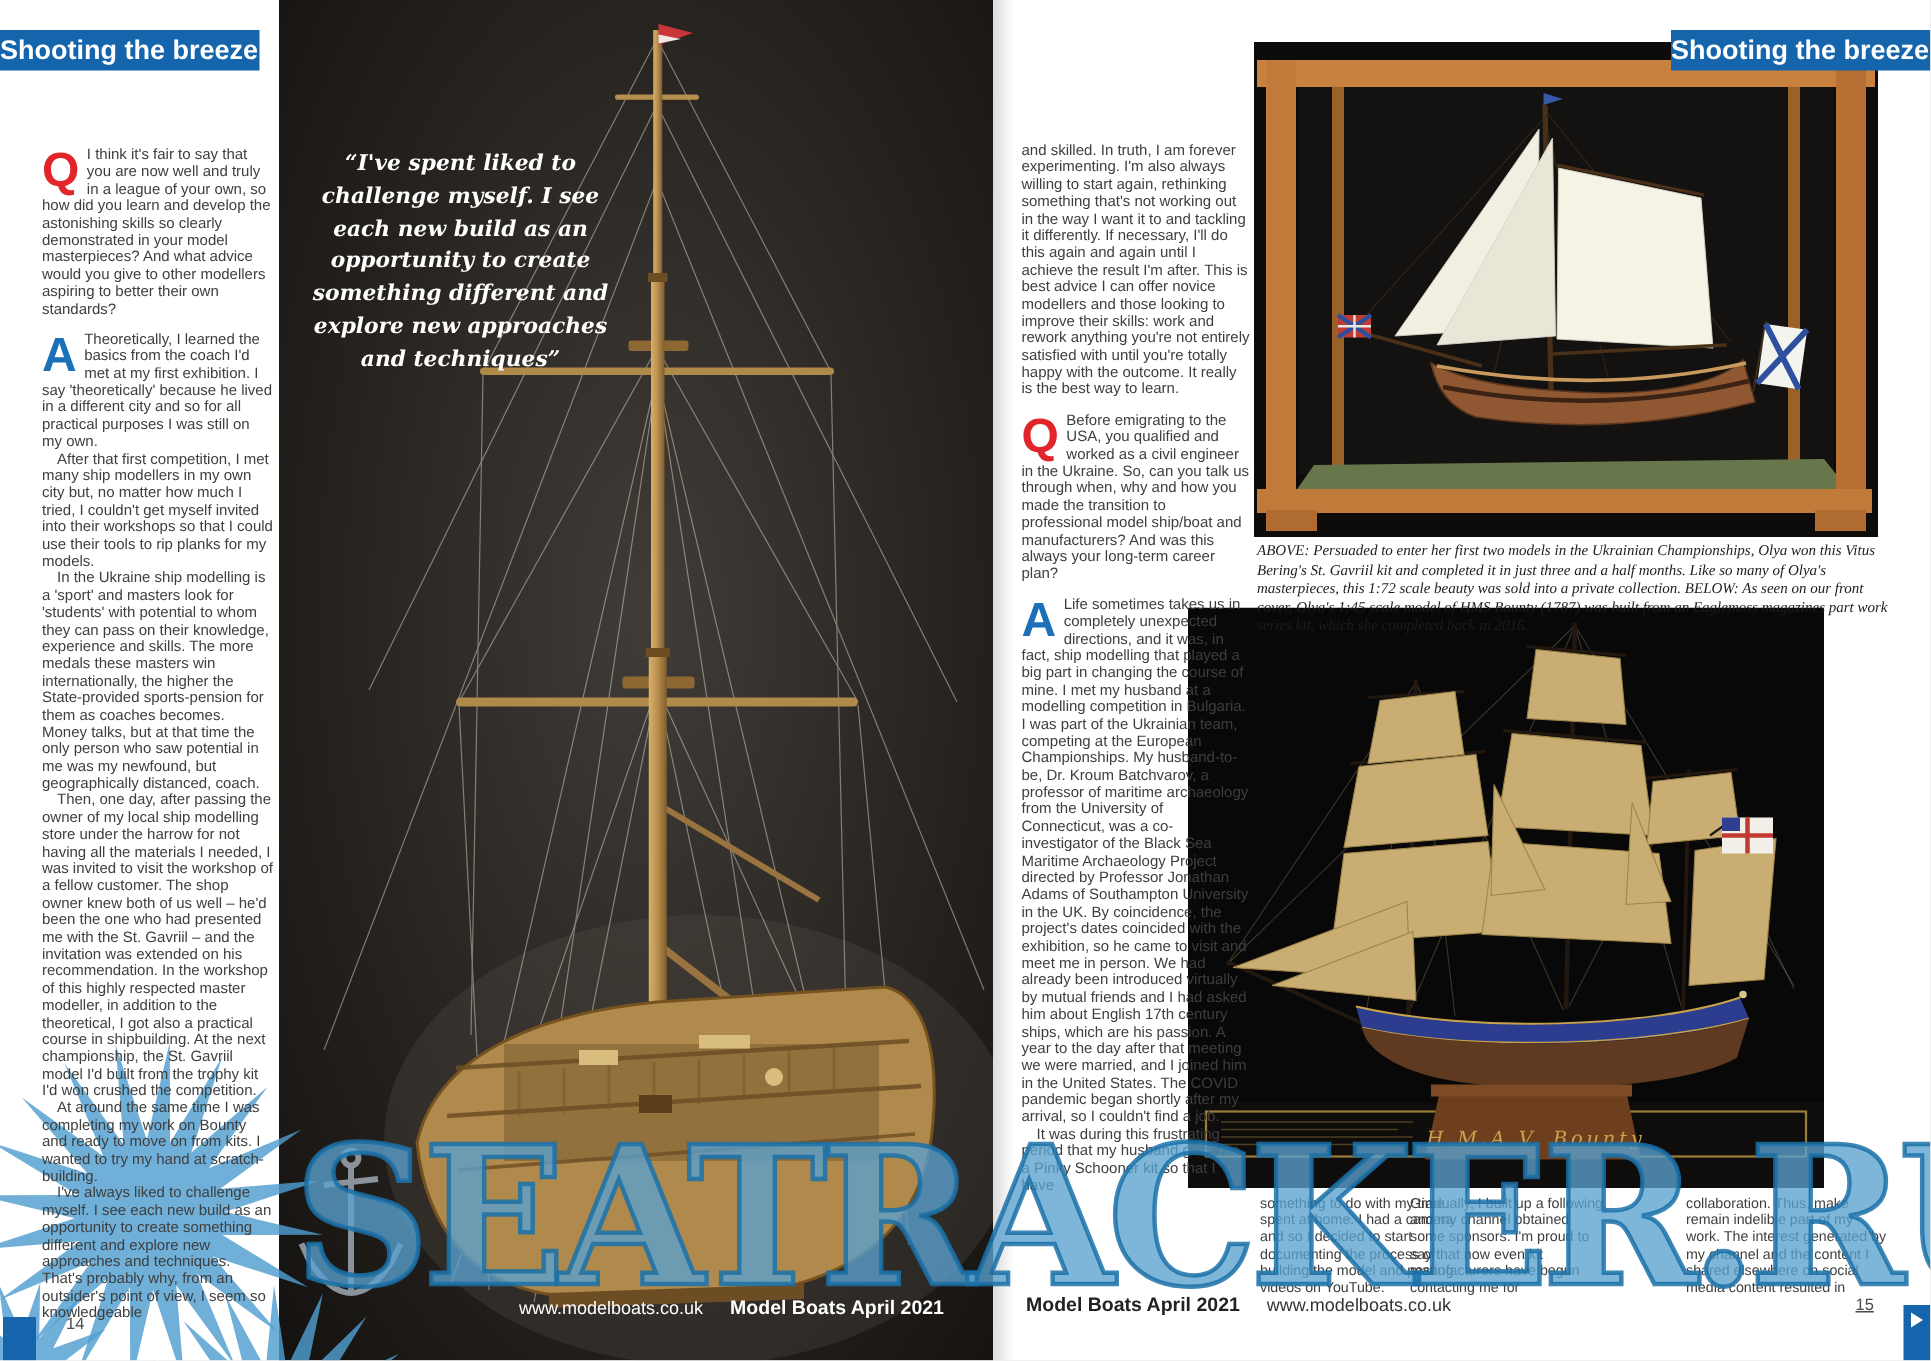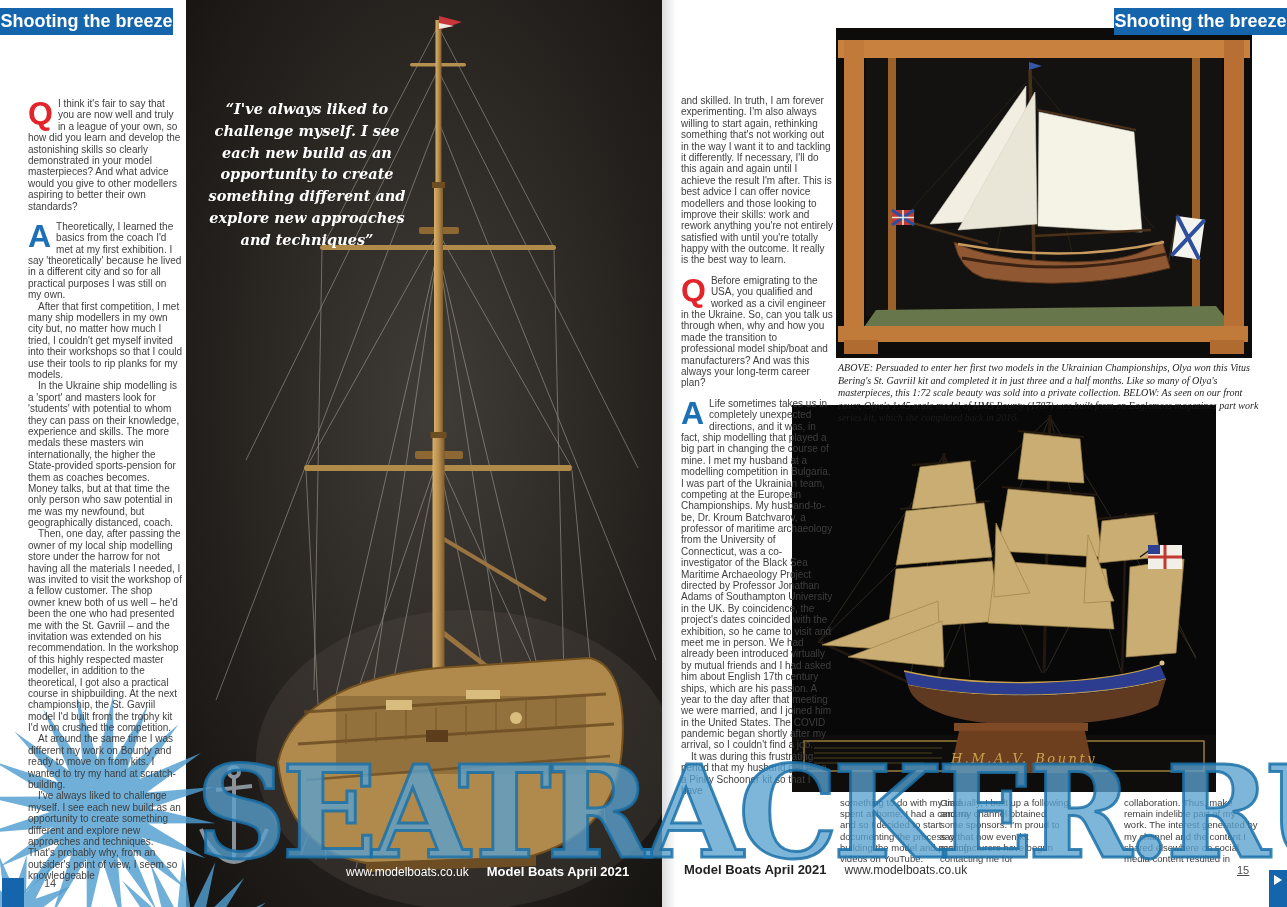--- a/index.html
+++ b/index.html
@@ -1,20 +1,20 @@
 <!DOCTYPE html>
 <html><head>
 <meta charset="utf-8">
 <style>
   html,body{margin:0;padding:0;background:#e8e8e8;}
   .spread{position:relative;width:1287px;height:907px;background:#ffffff;overflow:hidden;
           font-family:"Liberation Sans",sans-serif;}
   
-  .header{position:absolute;top:8px;height:27px;background:#1565ad;color:#fff;
-          font:700 18px/27px "Liberation Sans",sans-serif;text-align:center;z-index:6;}
+  .header{position:absolute;top:20px;height:27px;background:#1565ad;color:#fff;
+          font:700 18px/27px "Liberation Sans",sans-serif;z-index:6;}
   .header-left{left:0;width:173px;}
   .header-right{right:0;width:173px;}
   
   .col{position:absolute;color:#3e3e3e;font:10px/1.14 "Liberation Sans",sans-serif;z-index:3;}
   .col-left{left:28px;top:98px;width:154px;}
   .col-mid{left:681px;top:95px;width:152px;}
   .qa{margin:0 0 9px 0;}
   .qa p{margin:0;}
   .qa p + p{text-indent:10px;}
   .dropcap{float:left;font:700 32px/26px "Liberation Sans",sans-serif;margin:2px 5px 0 0;}
@@ -143,21 +143,21 @@
       </g>
       <g stroke="#97a0a9" fill="none" stroke-width="4" opacity=".9">
         <circle cx="48" cy="772" r="5"></circle>
         <line x1="48" y1="777" x2="48" y2="862"></line>
         <path d="M20 840 Q48 884 76 840"></path>
         <line x1="30" y1="790" x2="66" y2="786"></line>
         <path d="M20 840 l-5 -11"></path>
           <path d="M76 840 l5 -11"></path>
       </g>
     </svg>
-    <div class="pull-quote">“I've always liked to challenge myself. I see each new build as an opportunity to create something different and explore new approaches and techniques”</div>
+    <div class="pull-quote">“I've spent liked to challenge myself. I see each new build as an opportunity to create something different and explore new approaches and techniques”</div>
     <div class="photo-footer">
       <span class="f-url">www.modelboats.co.uk</span>
       <span class="f-title">Model Boats April 2021</span>
     </div>
   </div>
   <div class="gutter-shadow"></div>
 
   <div class="header header-left">Shooting the breeze</div>
   <div class="header header-right">Shooting the breeze</div>
 
@@ -168,21 +168,21 @@
           <p>I think it's fair to say that you are now well and truly in a league of your own, so how did you learn and develop the astonishing skills so clearly demonstrated in your model masterpieces? And what advice would you give to other modellers aspiring to better their own standards?</p>
         </div>
     </div>
     <div class="qa">
       <span class="dropcap blue">A</span>
       <div>
           <p>Theoretically, I learned the basics from the coach I'd met at my first exhibition. I say 'theoretically' because he lived in a different city and so for all practical purposes I was still on my own.</p>
           <p>After that first competition, I met many ship modellers in my own city but, no matter how much I tried, I couldn't get myself invited into their workshops so that I could use their tools to rip planks for my models.</p>
           <p>In the Ukraine ship modelling is a 'sport' and masters look for 'students' with potential to whom they can pass on their knowledge, experience and skills. The more medals these masters win internationally, the higher the State-provided sports-pension for them as coaches becomes. Money talks, but at that time the only person who saw potential in me was my newfound, but geographically distanced, coach.</p>
           <p>Then, one day, after passing the owner of my local ship modelling store under the harrow for not having all the materials I needed, I was invited to visit the workshop of a fellow customer. The shop owner knew both of us well – he'd been the one who had presented me with the St. Gavriil – and the invitation was extended on his recommendation. In the workshop of this highly respected master modeller, in addition to the theoretical, I got also a practical course in shipbuilding. At the next championship, the St. Gavriil model I'd built from the trophy kit I'd won crushed the competition.</p>
-          <p>At around the same time I was different my work on Bounty and ready to move on from kits. I wanted to try my hand at scratch-building.</p>
+          <p>At around the same time I was completing my work on Bounty and ready to move on from kits. I wanted to try my hand at scratch-building.</p>
           <p>I've always liked to challenge myself. I see each new build as an opportunity to create something different and explore new approaches and techniques. That's probably why, from an outsider's point of view, I seem so knowledgeable</p>
         </div>
     </div>
   </div>
 
   <div class="col col-mid">
     <div class="qa">
       <div>
           <p>and skilled. In truth, I am forever experimenting. I'm also always willing to start again, rethinking something that's not working out in the way I want it to and tackling it differently. If necessary, I'll do this again and again until I achieve the result I'm after. This is best advice I can offer novice modellers and those looking to improve their skills: work and rework anything you're not entirely satisfied with until you're totally happy with the outcome. It really is the best way to learn.</p>
         </div>

